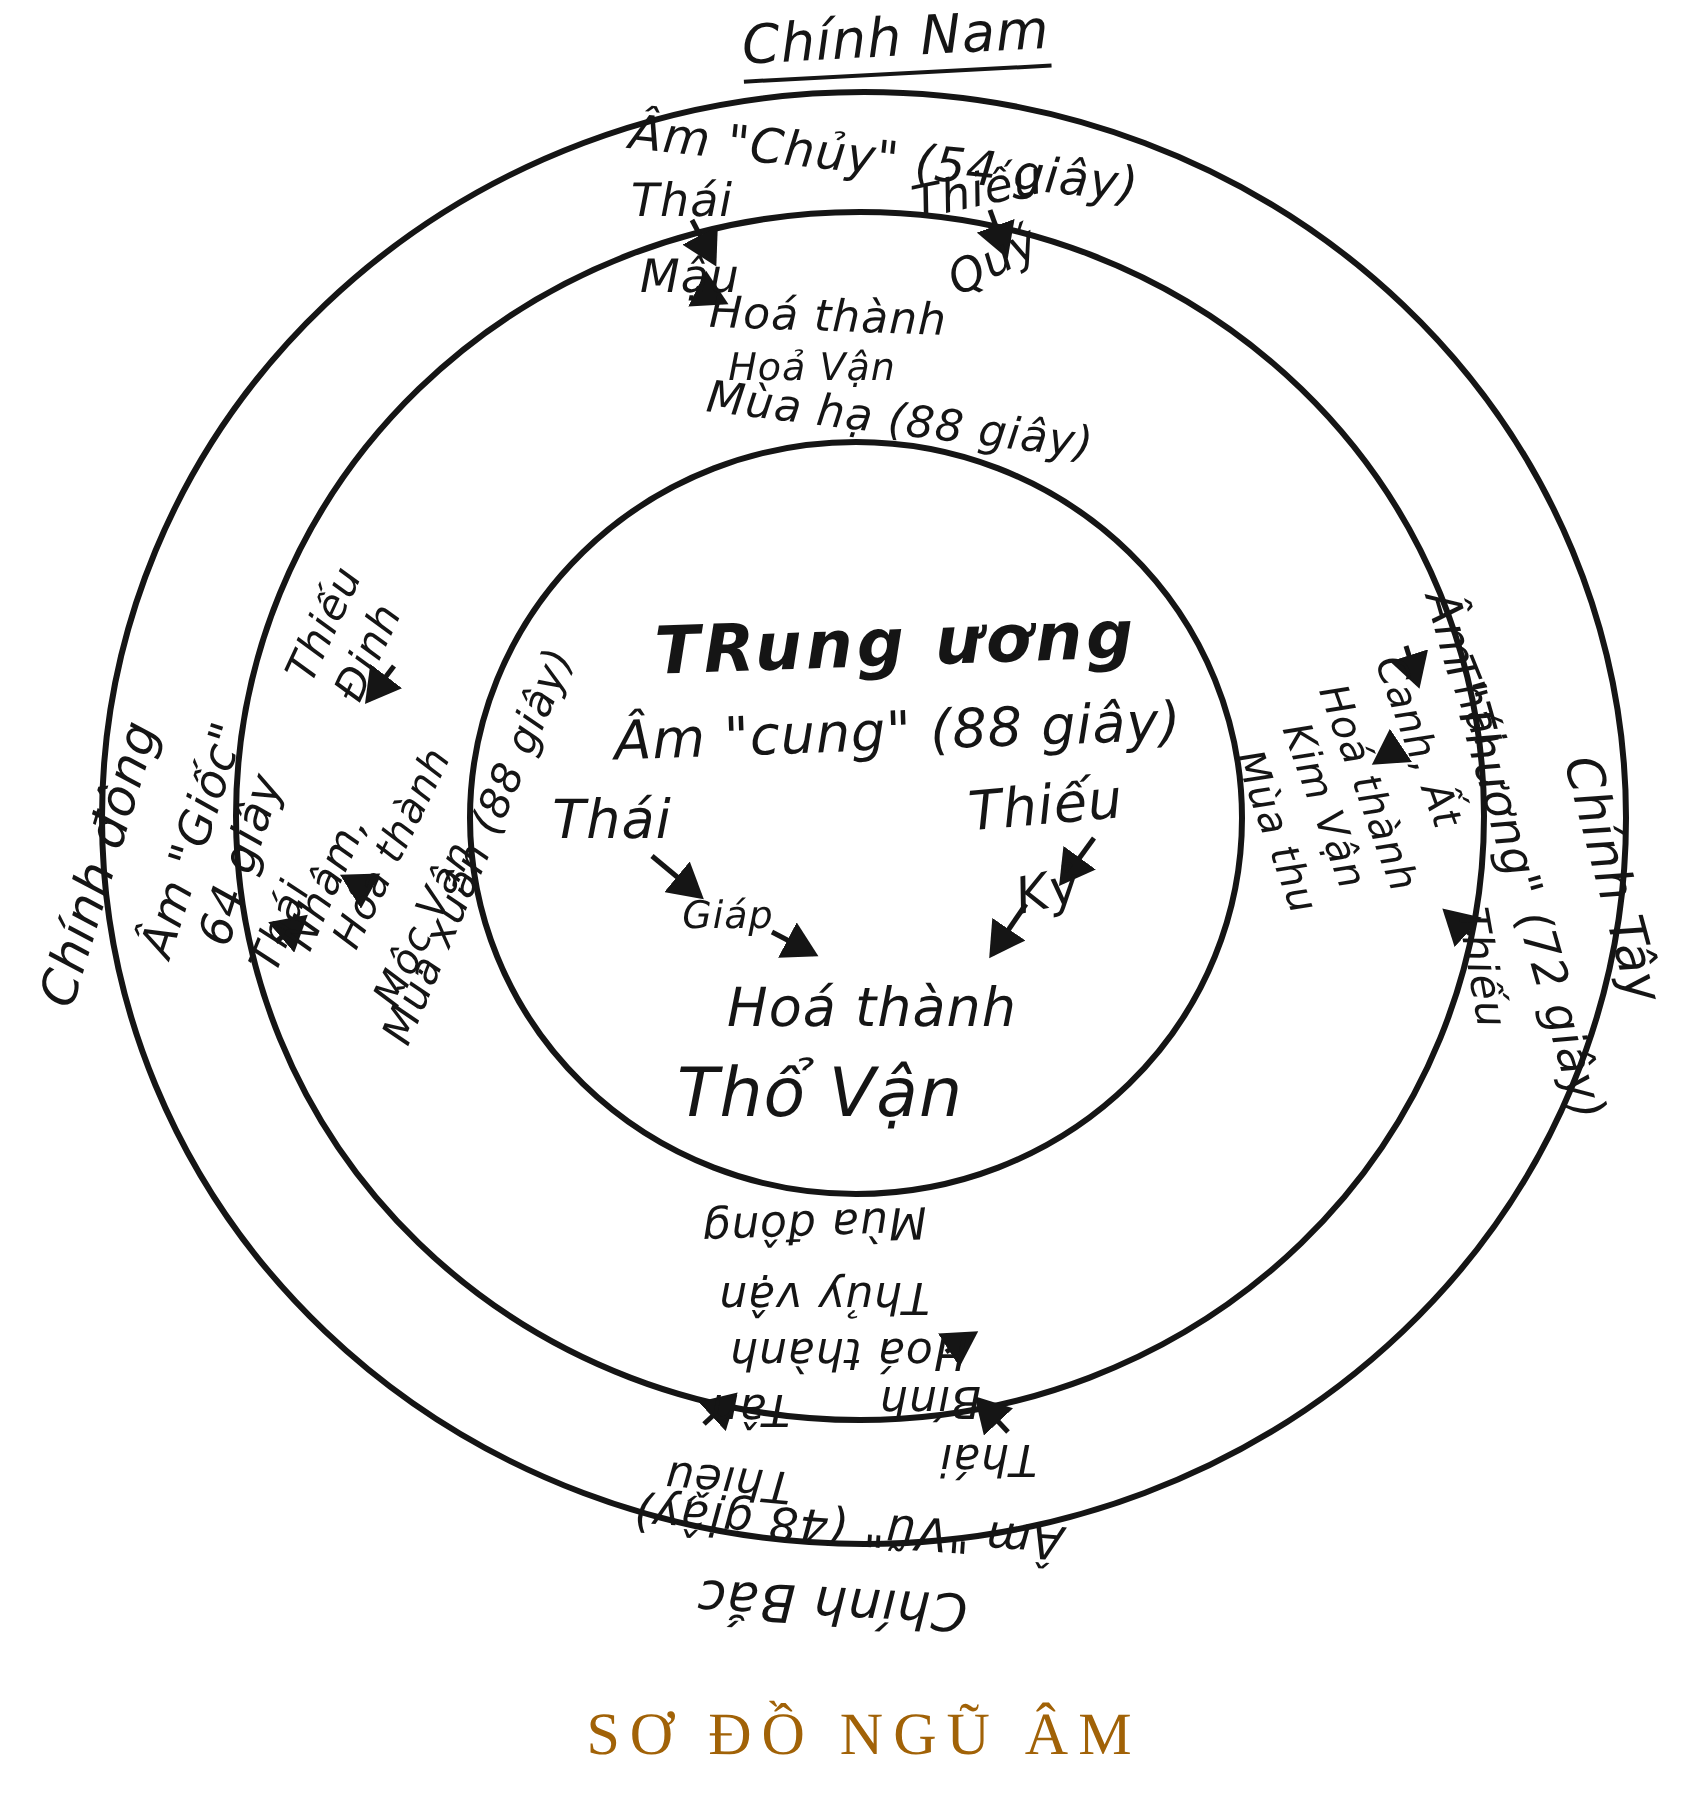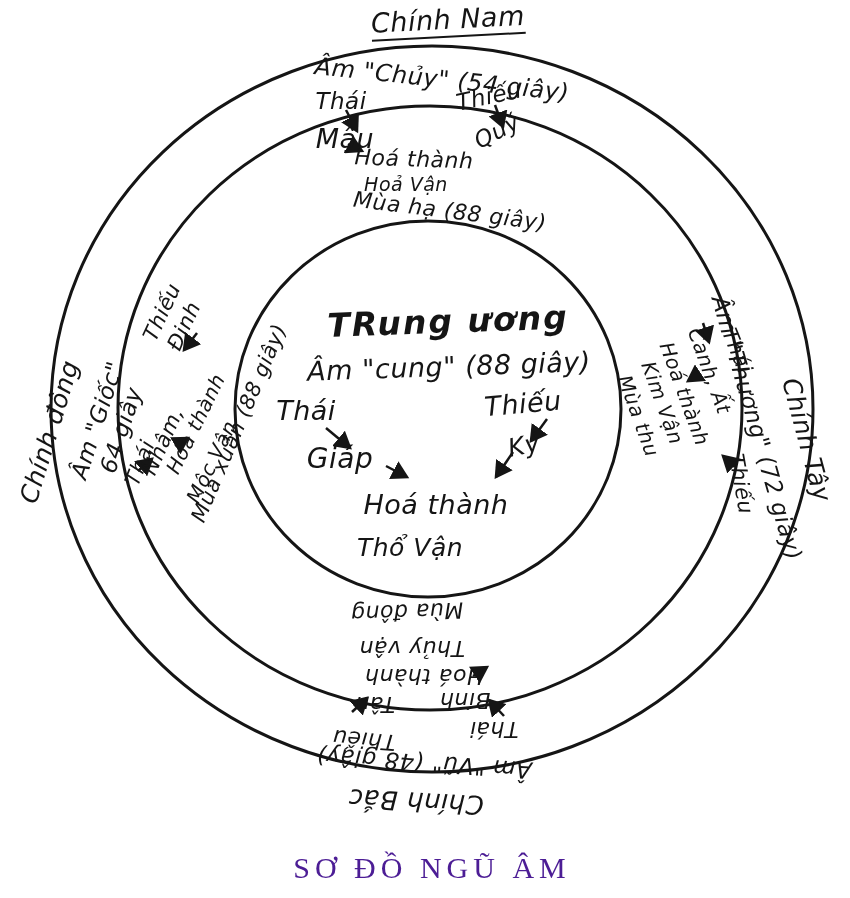--- a/index.html
+++ b/index.html
@@ -25,21 +25,21 @@
   }
   .underline{border-bottom:2px solid #151515;padding-bottom:2px;}
   .big{font-weight:600;letter-spacing:2px;}
   .caption{
     position:absolute;
     transform:translate(-50%,-50%);
     font-family:"Liberation Serif","DejaVu Serif",serif;
     font-style:normal;
     font-weight:500;
     letter-spacing:5px;
-    color:#4c1d95;
+    color:#a16207;
     white-space:nowrap;
   }
 </style>
 </head>
 <body>
 
 <div class="stage">
 
   <svg class="rings" width="850" height="898" viewBox="0 0 850 898">
     <defs>
@@ -69,34 +69,34 @@
       <path d="M504,716 L489,700"></path>
       <path d="M352,712 L367,698"></path>
       <path d="M473,676 L487,667"></path>
     </g>
   </svg>
 
   <div class="lbl underline" style="left:448px;top:22px;--r:-3deg;font-size:27px">Chính Nam</div>
   <div class="lbl" style="left:442px;top:80px;--r:6deg;font-size:24px">Âm "Chủy" (54 giây)</div>
   <div class="lbl" style="left:341px;top:101px;font-size:23px">Thái</div>
   <div class="lbl" style="left:489px;top:96px;--r:-12deg;font-size:23px">Thiếu</div>
-  <div class="lbl" style="left:345px;top:139px;font-size:27px">Mậu</div>
+  <div class="lbl" style="left:345px;top:139px;font-size:23px">Mậu</div>
   <div class="lbl" style="left:497px;top:131px;--r:-28deg;font-size:23px">Quý</div>
   <div class="lbl" style="left:414px;top:159px;--r:2deg;font-size:22px">Hoá thành</div>
   <div class="lbl" style="left:406px;top:185px;font-size:19px">Hoả Vận</div>
   <div class="lbl" style="left:450px;top:211px;--r:7deg;font-size:22px">Mùa hạ (88 giây)</div>
 
   <div class="lbl big" style="left:448px;top:322px;--r:-2deg;font-size:33px">TRung ương</div>
   <div class="lbl" style="left:449px;top:367px;--r:-2deg;font-size:27px">Âm "cung" (88 giây)</div>
   <div class="lbl" style="left:306px;top:411px;font-size:27px">Thái</div>
   <div class="lbl" style="left:523px;top:404px;--r:-5deg;font-size:27px">Thiếu</div>
-  <div class="lbl" style="left:340px;top:459px;font-size:28px">Giáp</div>
+  <div class="lbl" style="left:364px;top:459px;font-size:19px">Giáp</div>
   <div class="lbl" style="left:524px;top:446px;--r:-12deg;font-size:25px">Kỷ</div>
   <div class="lbl" style="left:436px;top:505px;font-size:27px">Hoá thành</div>
-  <div class="lbl" style="left:410px;top:548px;font-size:25px">Thổ Vận</div>
+  <div class="lbl" style="left:410px;top:548px;font-size:34px">Thổ Vận</div>
 
   <div class="lbl" style="left:50px;top:432px;--r:-73deg;font-size:25px">Chính đông</div>
   <div class="lbl" style="left:97px;top:420px;--r:-72deg;font-size:23px">Âm "Giốc"</div>
   <div class="lbl" style="left:121px;top:430px;--r:-72deg;font-size:23px">64 giây</div>
   <div class="lbl" style="left:162px;top:312px;--r:-65deg;font-size:21px">Thiếu</div>
   <div class="lbl" style="left:184px;top:326px;--r:-65deg;font-size:21px">Đinh</div>
   <div class="lbl" style="left:140px;top:463px;--r:-68deg;font-size:21px">Thái</div>
   <div class="lbl" style="left:163px;top:441px;--r:-66deg;font-size:21px">Nhâm,</div>
   <div class="lbl" style="left:196px;top:424px;--r:-64deg;font-size:20px">Hoa thành</div>
   <div class="lbl" style="left:212px;top:462px;--r:-64deg;font-size:20px">Mộc Vận</div>

